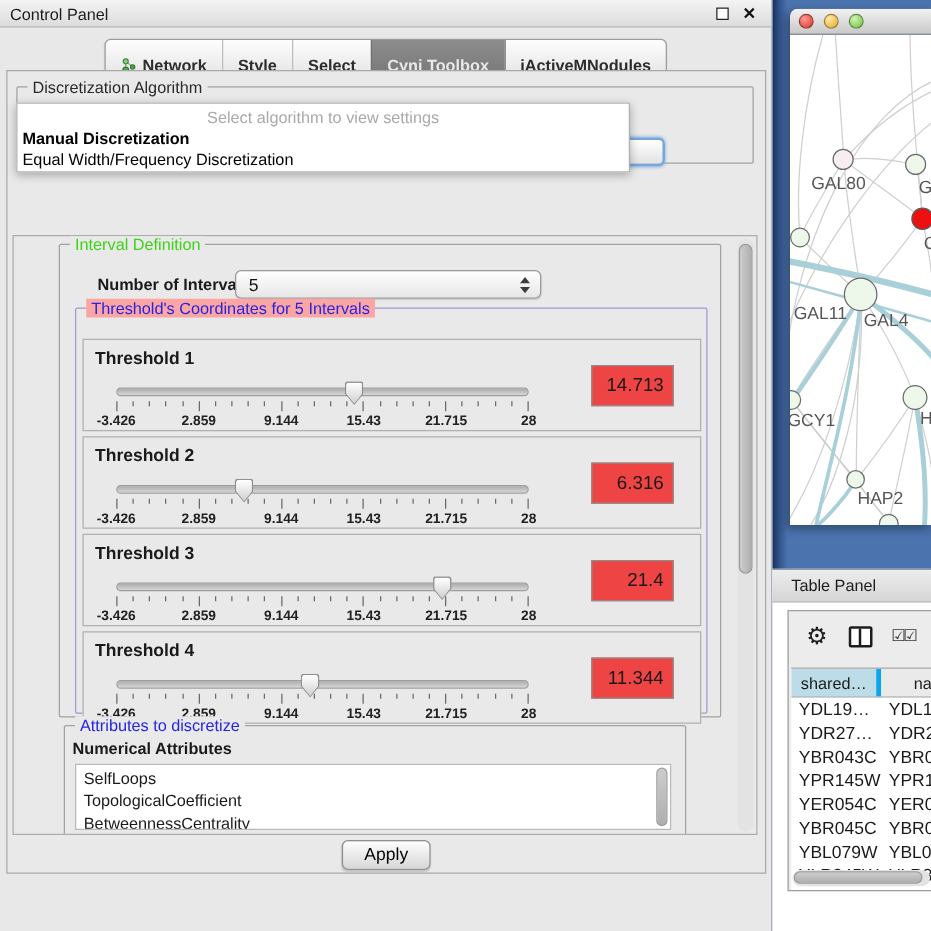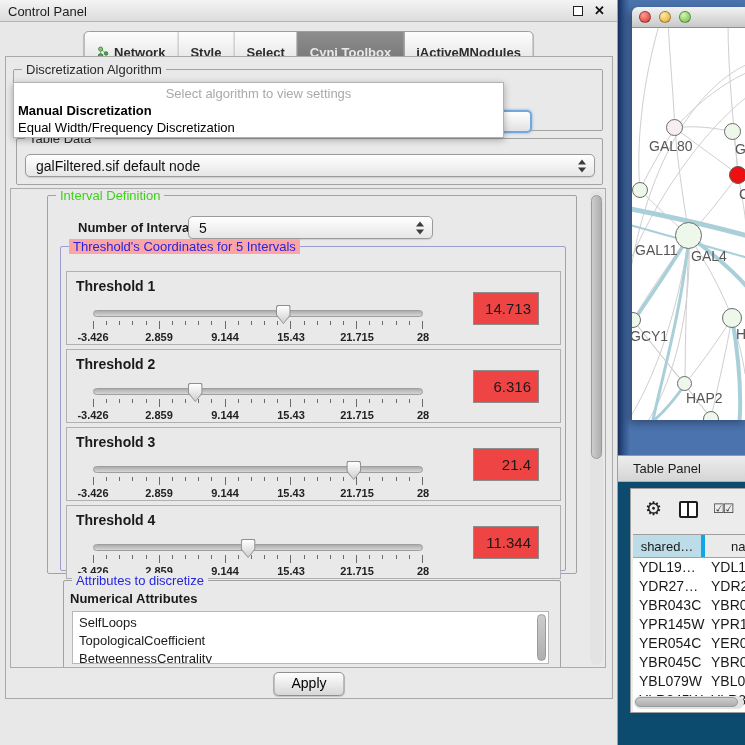--- a/index.html
+++ b/index.html
@@ -81,32 +81,32 @@
     clip-path:polygon(8% 0,92% 0,100% 10%,100% 52%,50% 100%,0 52%,0 10%);}
   .ticks{position:absolute;left:0;top:11px;width:330px;height:9px;display:flex;justify-content:space-between;align-items:flex-start;}
   .ticks i{width:1px;height:4px;background:#6a6a6a;}
   .ticks i.major{height:8px;}
   .ticklabels{position:absolute;left:0;top:21px;width:330px;height:12px;}
   .tl{position:absolute;transform:translateX(-50%);font-size:11px;font-weight:bold;color:#222;white-space:nowrap;}
   .tl0{left:0;} .tl1{left:20%;} .tl2{left:40%;} .tl3{left:60%;} .tl4{left:80%;} .tl5{left:100%;}
   .thr-value{position:absolute;left:406px;top:20px;width:66px;height:33px;background:#ef4444;border:1px solid #8d8d8d;
     font-size:15px;text-align:right;padding:7px 7px 0 0;}
 
-  .attr-group{left:52px;top:391px;width:498px;height:108px;}
+  .attr-group{left:40px;top:391px;width:498px;height:108px;}
   .attr-sub{position:absolute;left:6px;top:10px;font-size:13px;font-weight:bold;}
   .attr-list{position:absolute;left:8px;top:30px;width:477px;height:53px;background:#fff;border:1px solid #b8b8b8;overflow:hidden;}
   .attr-list ul{margin:0;padding:2px 0 0 6px;list-style:none;font-size:13px;line-height:18px;}
   .attr-vsb{position:absolute;right:2px;top:2px;width:9px;height:47px;}
 
   .apply-btn{position:absolute;top:615px;left:50%;transform:translateX(-50%);
     border:1px solid #8f8f8f;border-radius:5px;background:linear-gradient(#fefefe,#d7d7d7);
     font-size:14px;padding:2px 17px 4px;box-shadow:0 1px 1px rgba(0,0,0,.15);}
 
   
-  .rightside{position:absolute;left:618px;top:0;width:127px;height:745px;background:#0c4a6e;}
+  .rightside{position:absolute;left:618px;top:0;width:127px;height:745px;background:#ffffff;}
   .desktop{position:absolute;left:0;top:0;width:100%;height:455px;
     background:linear-gradient(90deg,#16305e 0px,#33568d 6px,#4b73ae 12px,#4b73ae 100%);}
   .net-window{position:absolute;left:14px;top:7px;width:115px;height:413px;border-radius:6px 0 0 0;
     box-shadow:-3px 3px 8px rgba(0,0,0,.35);}
   .net-titlebar{position:absolute;left:0;top:0;width:100%;height:21px;border-radius:6px 0 0 0;
     background:linear-gradient(#f2f2f2,#c9c9c9);border-bottom:1px solid #8f8f8f;}
   .light{position:absolute;top:4px;width:12px;height:12px;border-radius:50%;border:1px solid rgba(0,0,0,.35);}
   .light.red{left:7px;background:radial-gradient(circle at 35% 30%,#ff9a93,#d8352c);}
   .light.yellow{left:27px;background:radial-gradient(circle at 35% 30%,#ffe9a8,#e5a924);}
   .light.green{left:47px;background:radial-gradient(circle at 35% 30%,#d2f5b0,#6bbf3f);}
@@ -178,27 +178,20 @@
       <span class="grouptitle gt-dark">Discretization Algorithm</span>
       <span class="algo-combo-sliver"></span>
     </div>
 
     <div class="algo-popup">
       <div class="popup-hint">Select algorithm to view settings</div>
       <div class="popup-opt1">Manual Discretization</div>
       <div class="popup-opt2">Equal Width/Frequency Discretization</div>
     </div>
 
-    <div class="groupbox tabledata-group">
-      <span class="grouptitle gt-dark">Table Data</span>
-      <div class="combo" style="left:8px;top:15px;width:570px;">
-        <span class="val">galFiltered.sif default node</span>
-        <span class="updown"></span>
-      </div>
-    </div>
 
     <div class="scrollpane">
 
       <div class="groupbox interval-group">
         <span class="grouptitle gt-green">Interval Definition</span>
         <span class="noi-label">Number of Intervals</span>
         <div class="combo noi-spinner">
           <span class="val">5</span>
           <span class="updown"></span>
         </div>

